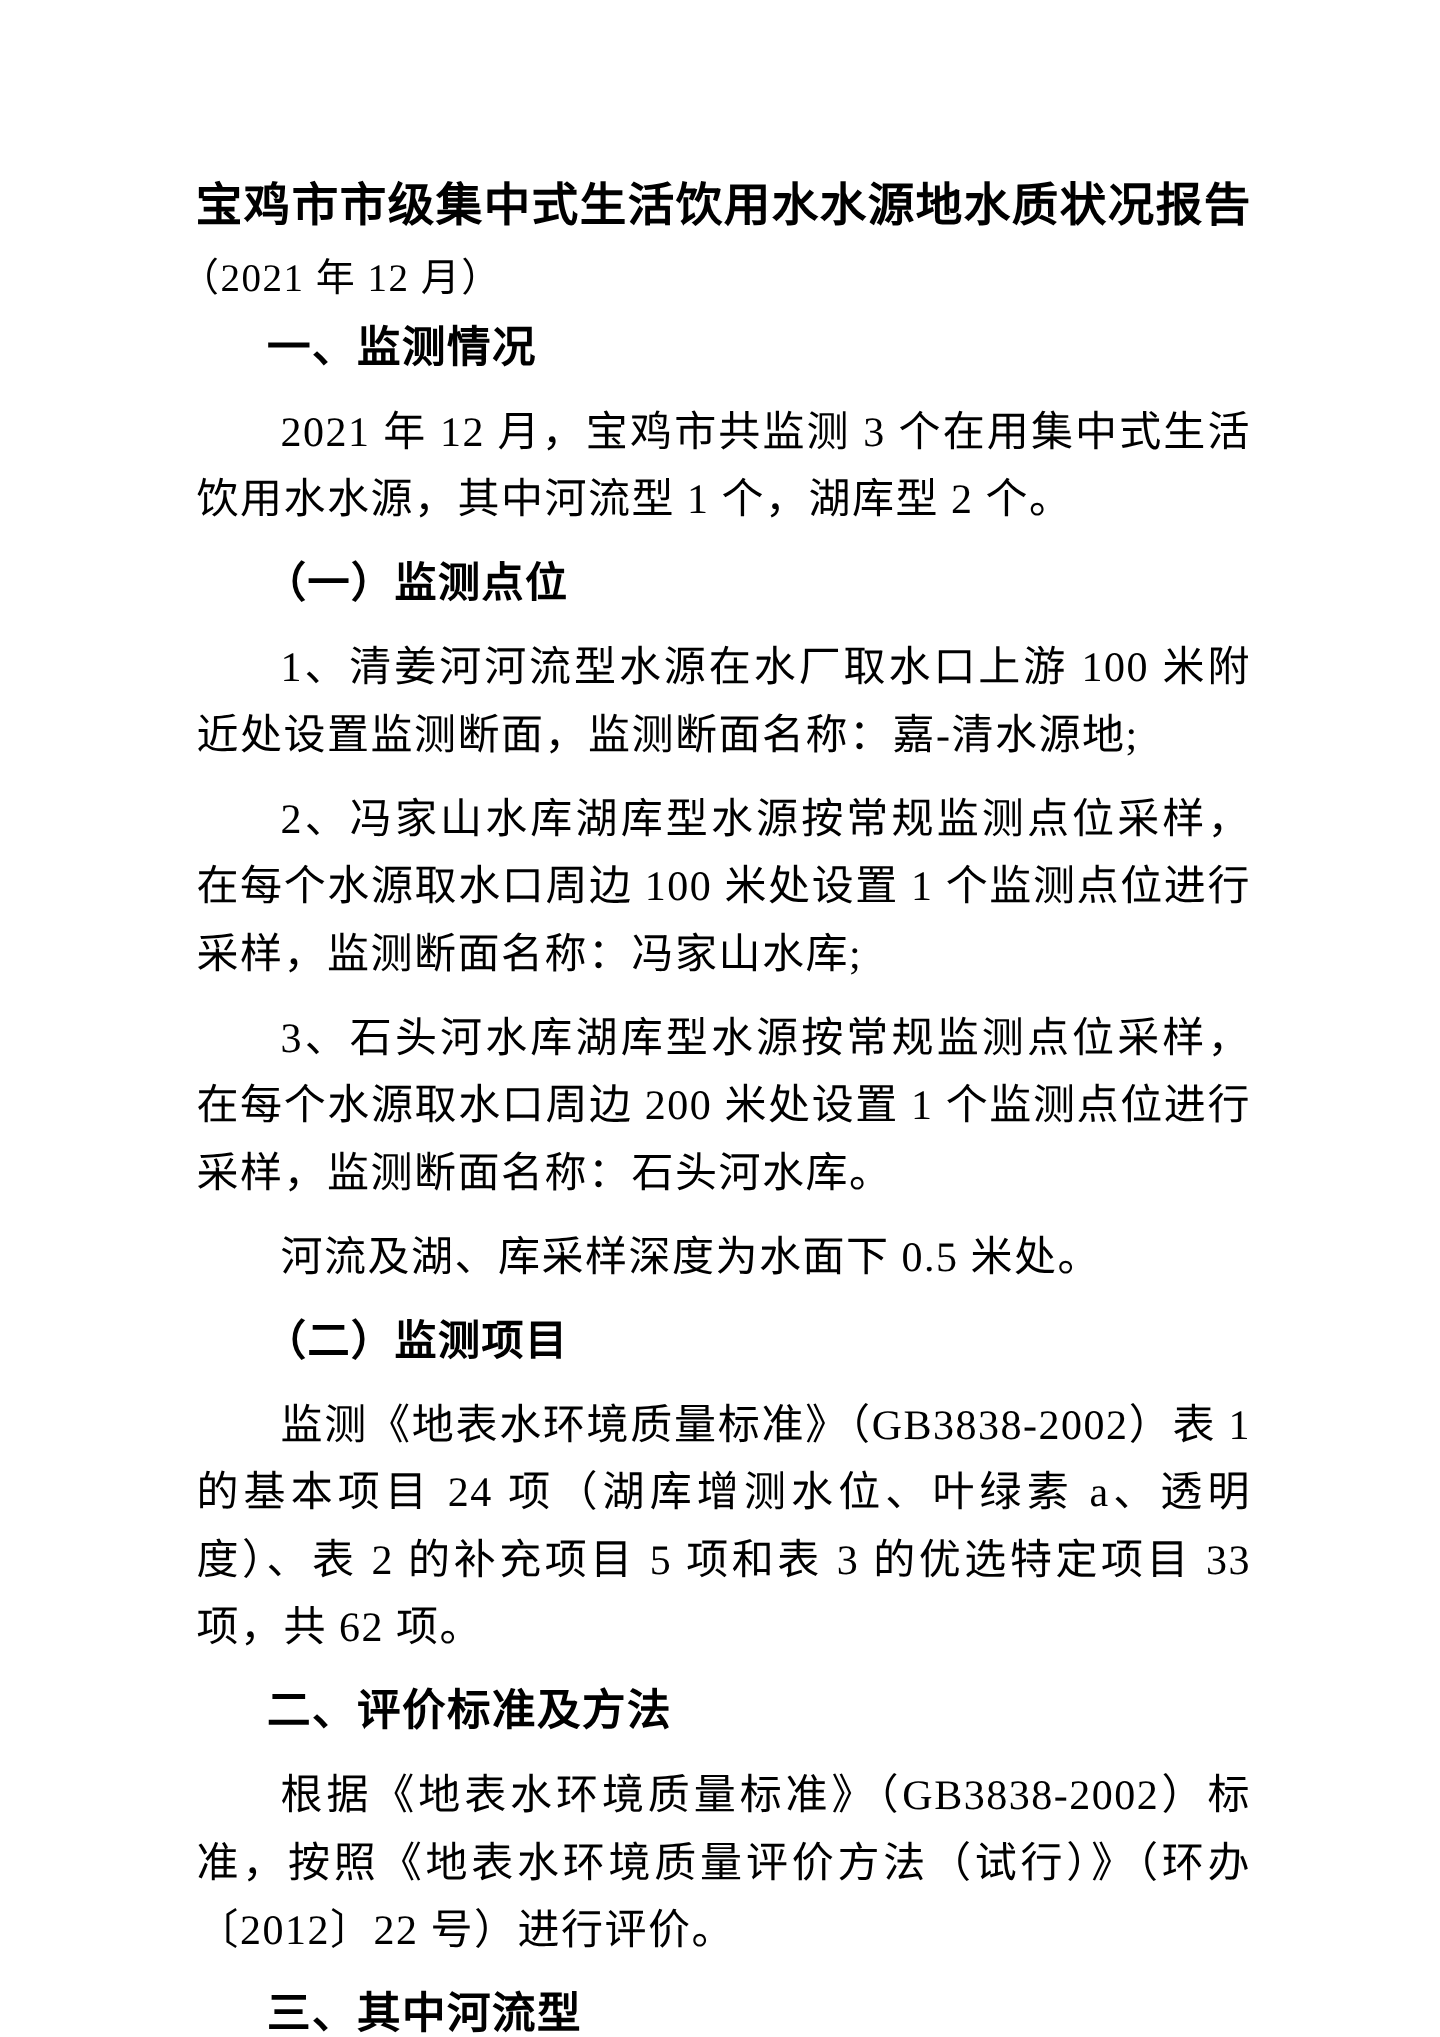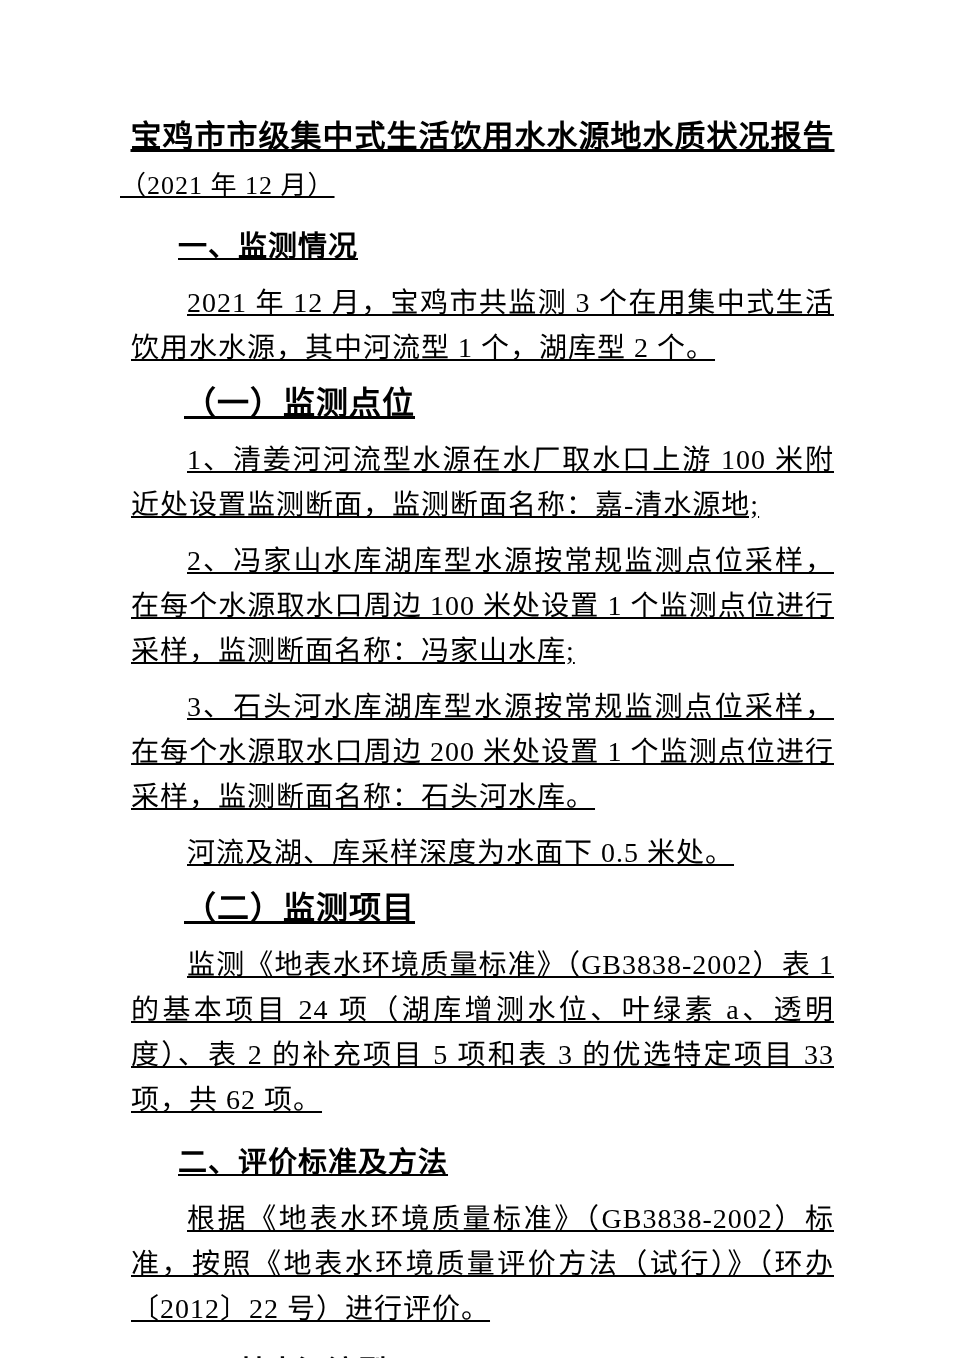--- a/index.html
+++ b/index.html
@@ -11,21 +11,20 @@
     position: relative;
     width: 960px;
     height: 1358px;
     margin: 0 auto;
     background: #ffffff;
     color: #000000;
     box-sizing: border-box;
     padding: 116px 115px 0 120px;
     overflow: hidden;
     font-family: "Liberation Serif", "DejaVu Serif", serif;
-    text-decoration: underline;
   }
   .doc-title {
     font-family: "Liberation Serif", "DejaVu Serif", serif;
     font-size: 31px;
     font-weight: bold;
     line-height: 42px;
     text-align: center;
     letter-spacing: 1px;
   }
   .doc-subtitle {
@@ -33,27 +32,27 @@
     line-height: 40px;
     text-align: left;
     margin-top: 8px;
     letter-spacing: 1px;
   }
   .h1 {
     font-family: "Liberation Sans", "DejaVu Sans", sans-serif;
     font-size: 29px;
     font-weight: bold;
     line-height: 45px;
-    margin-top: 18px;
+    margin-top: 4px;
     text-indent: 2em;
     letter-spacing: 1px;
   }
   .h2 {
     font-family: "Liberation Serif", "DejaVu Serif", serif;
-    font-size: 32px;
+    font-size: 28px;
     font-weight: bold;
     line-height: 45px;
     margin-top: 3px;
     text-indent: 2em;
     letter-spacing: 1px;
   }
   .para {
     font-size: 28px;
     line-height: 45px;
     margin: 11px;

